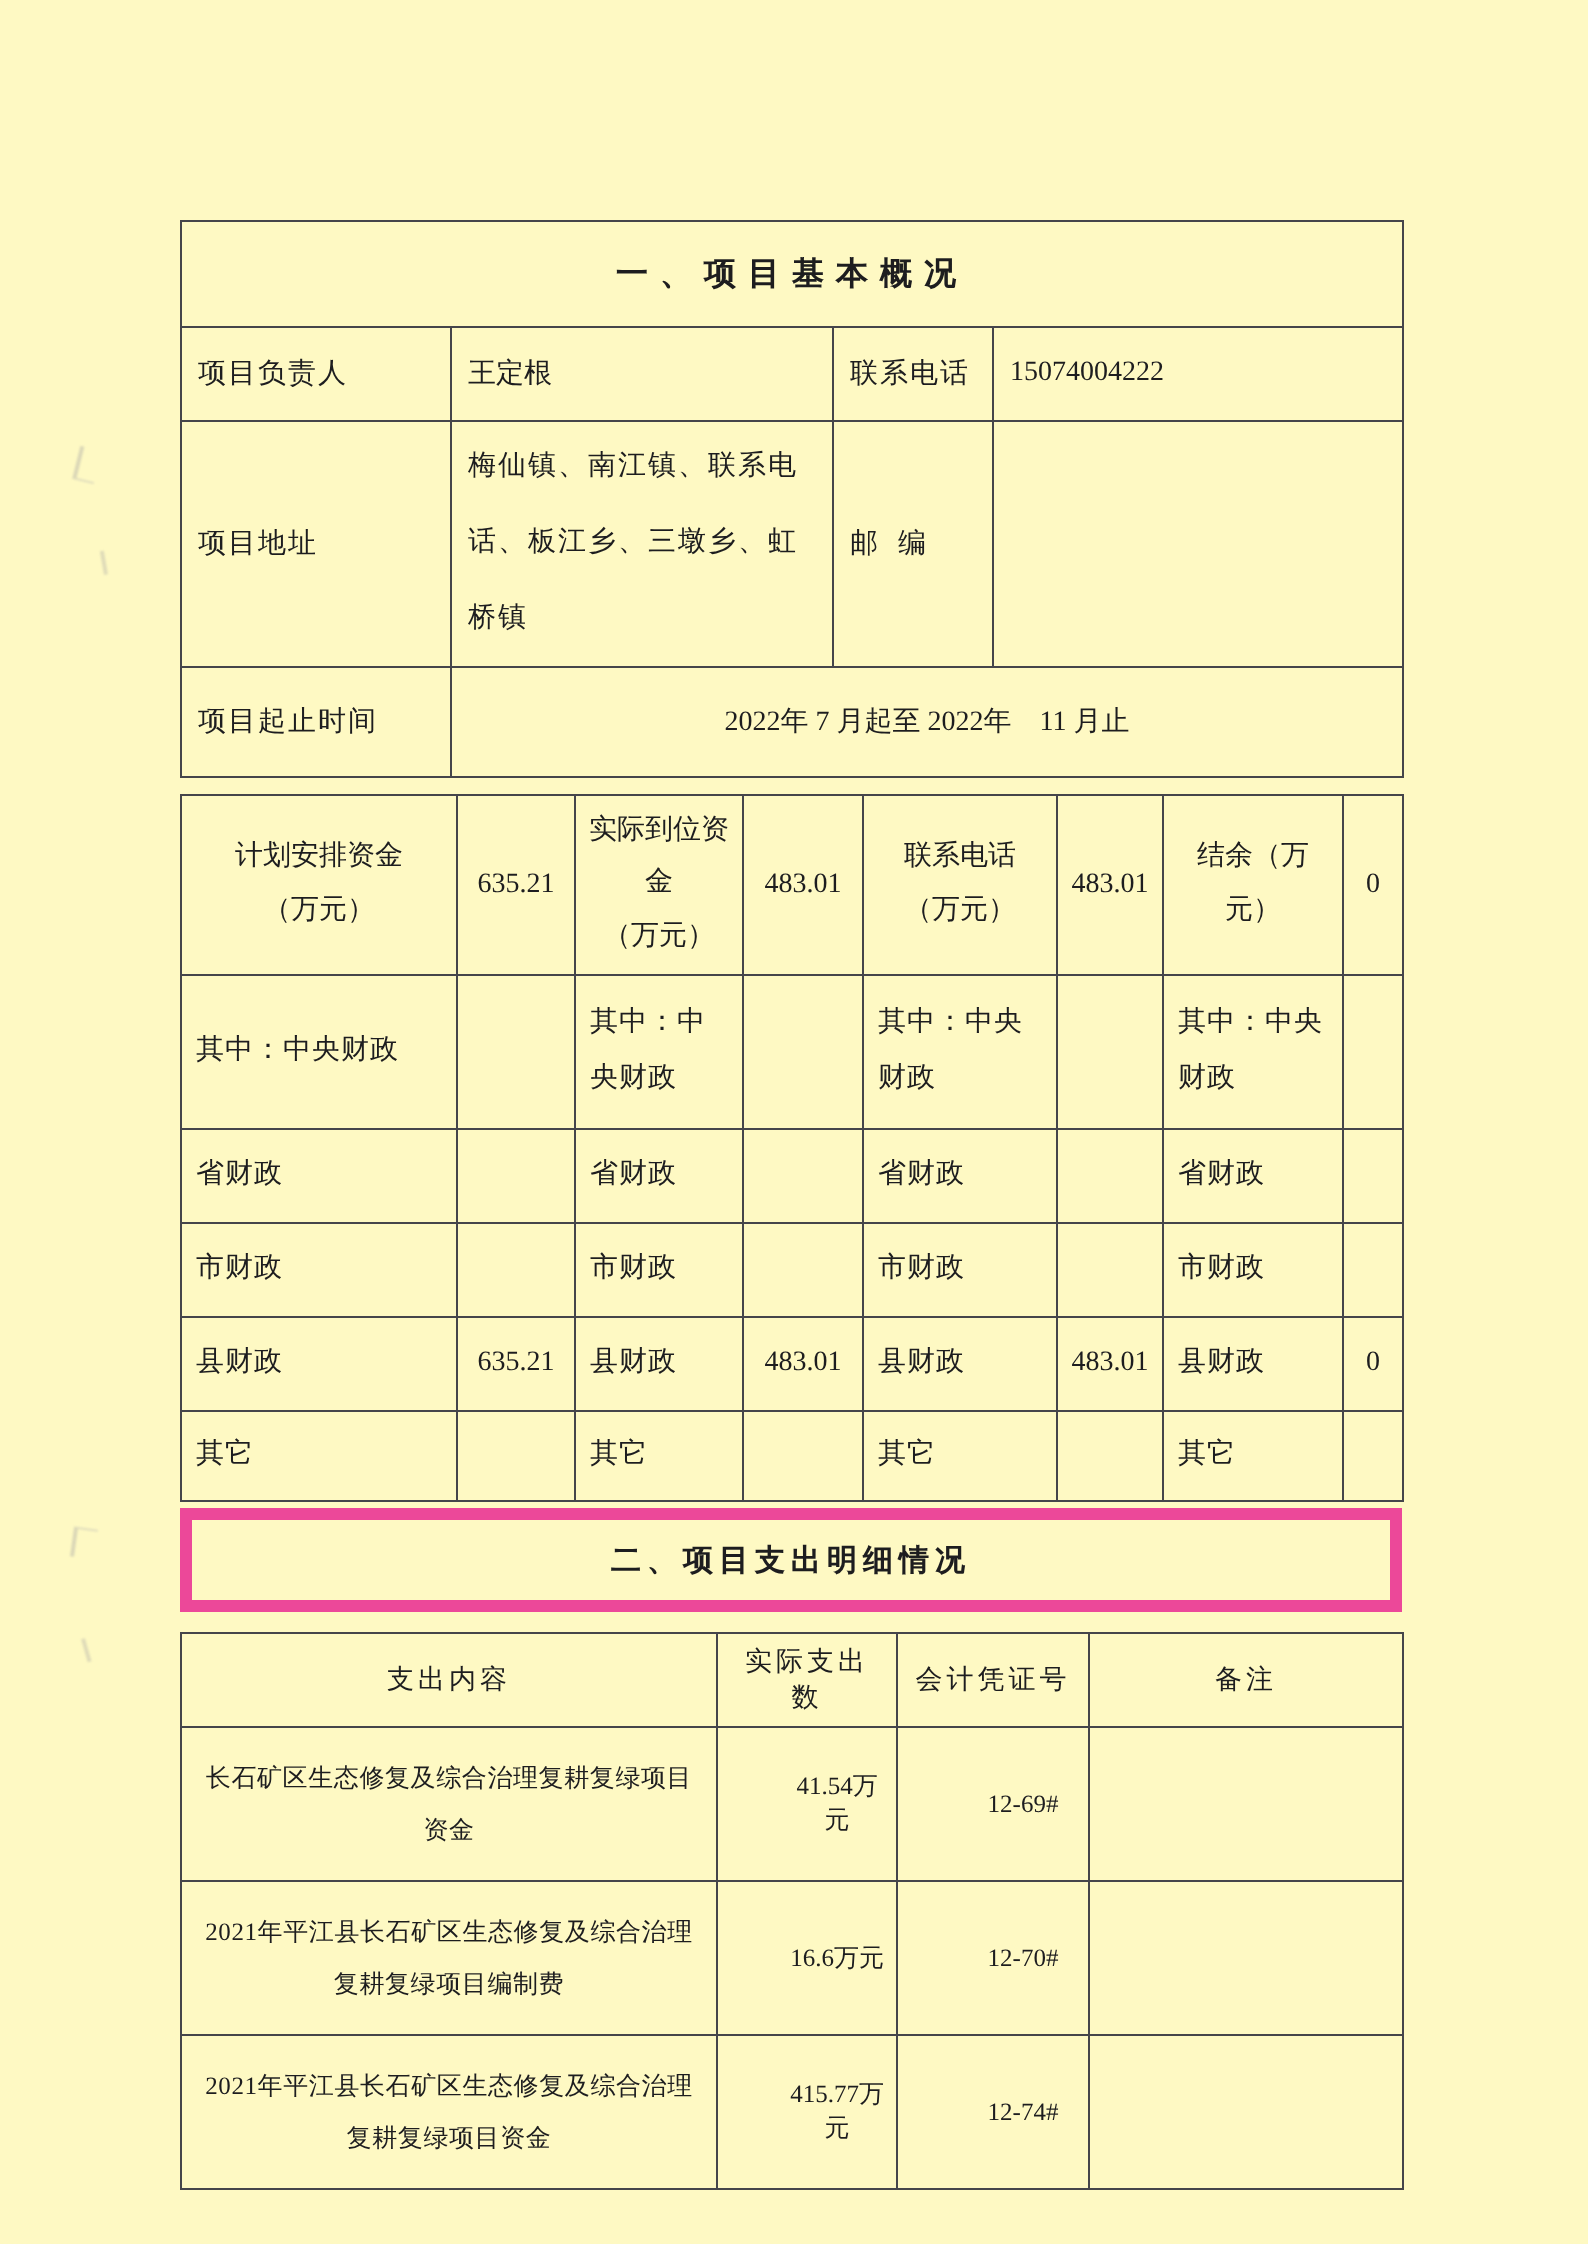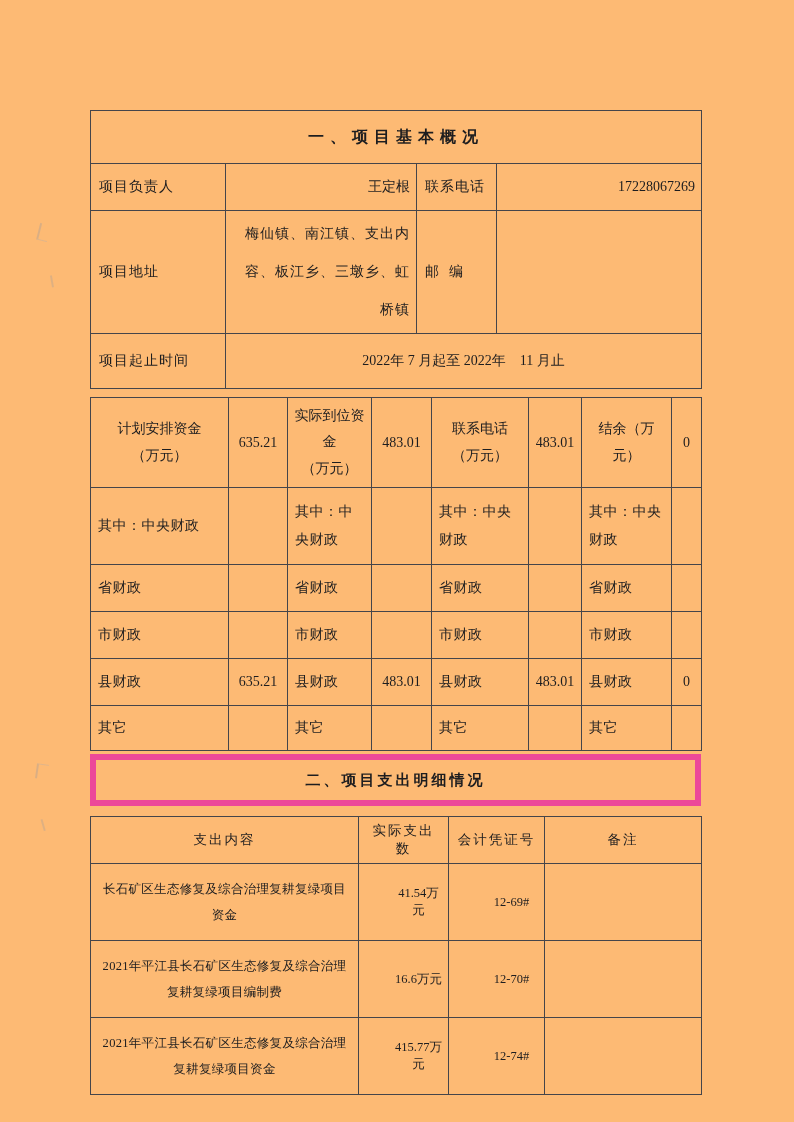--- a/index.html
+++ b/index.html
@@ -1,30 +1,30 @@
 <!DOCTYPE html>
 <html><head>
 <meta charset="utf-8">
 <title>Scanned Project Document</title>
 <style>
   html,body{margin:0;padding:0;}
   body{width:794px;height:1122px;position:relative;background:#ffffff;
        font-family:"Liberation Serif","DejaVu Serif",serif;color:#1d1d1f;}
-  .page{position:absolute;inset:0;background:#fdba74;overflow:hidden;}
+  .page{position:absolute;inset:0;background:#fef9c3;overflow:hidden;}
   .doc{position:absolute;left:90px;top:110px;width:611px;}
 
   table.tbl{border-collapse:collapse;table-layout:fixed;width:611px;}
   .tbl td{border:1px solid #45454a;vertical-align:middle;font-size:14px;padding:2px 6px;overflow:hidden;}
 
   td.sec-title{height:48px;text-align:center;font-weight:bold;font-size:16px;letter-spacing:6px;}
   .r-leader td{height:42px;}
   .r-addr td{height:118px;}
   .r-dur td{height:50px;}
   td.lbl{text-align:left;padding-left:8px;letter-spacing:1px;}
-  td.val-l{text-align:right;padding-left:8px;}
+  td.val-l{text-align:left;padding-left:8px;}
   td.val-c{text-align:center;}
   td.addr{line-height:2.7;letter-spacing:1px;}
   .pre{white-space:pre-wrap;}
 
   .t-funds{margin-top:8px;}
   .fr1 td{height:85px;}
   .fr2 td{height:72px;}
   .fr3 td,.fr4 td,.fr5 td{height:42px;}
   .fr6 td{height:40px;}
   td.flbl{text-align:left;padding:2px 4px 2px 7px;line-height:2;letter-spacing:.5px;}
@@ -66,25 +66,25 @@
           <col style="width:205px">
       </colgroup>
       <tbody>
         <tr>
           <td colspan="4" class="sec-title">一、项目基本概况</td>
         </tr>
         <tr class="r-leader">
           <td class="lbl">项目负责人</td>
           <td class="val-l">王定根</td>
           <td class="lbl">联系电话</td>
-          <td class="val-l">17228067269</td>
+          <td class="val-l">15074004222</td>
         </tr>
         <tr class="r-addr">
           <td class="lbl">项目地址</td>
-          <td class="val-l addr">梅仙镇、南江镇、支出内容、板江乡、三墩乡、虹桥镇</td>
+          <td class="val-l addr">梅仙镇、南江镇、联系电话、板江乡、三墩乡、虹桥镇</td>
           <td class="lbl pre">邮  编</td>
           <td class="val-l"></td>
         </tr>
         <tr class="r-dur">
           <td class="lbl">项目起止时间</td>
           <td colspan="3" class="val-c pre">2022年 7 月起至 2022年    11 月止</td>
         </tr>
       </tbody>
     </table>
 

